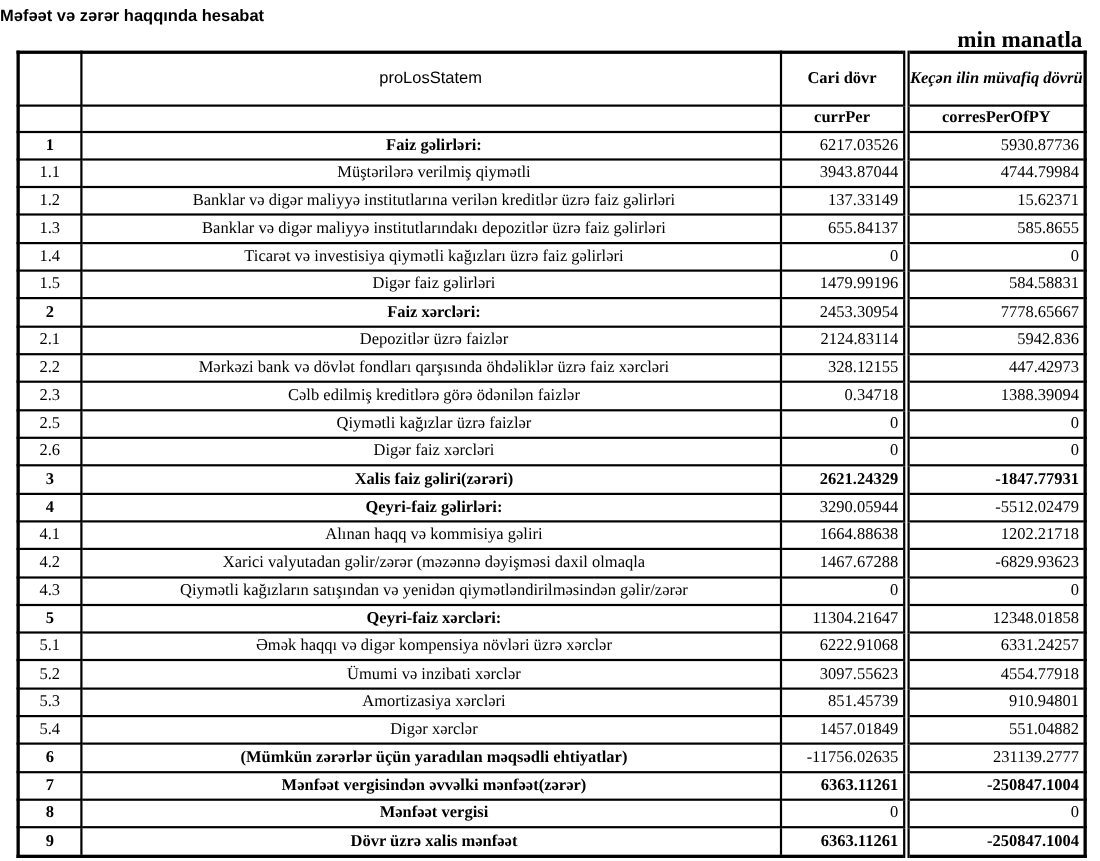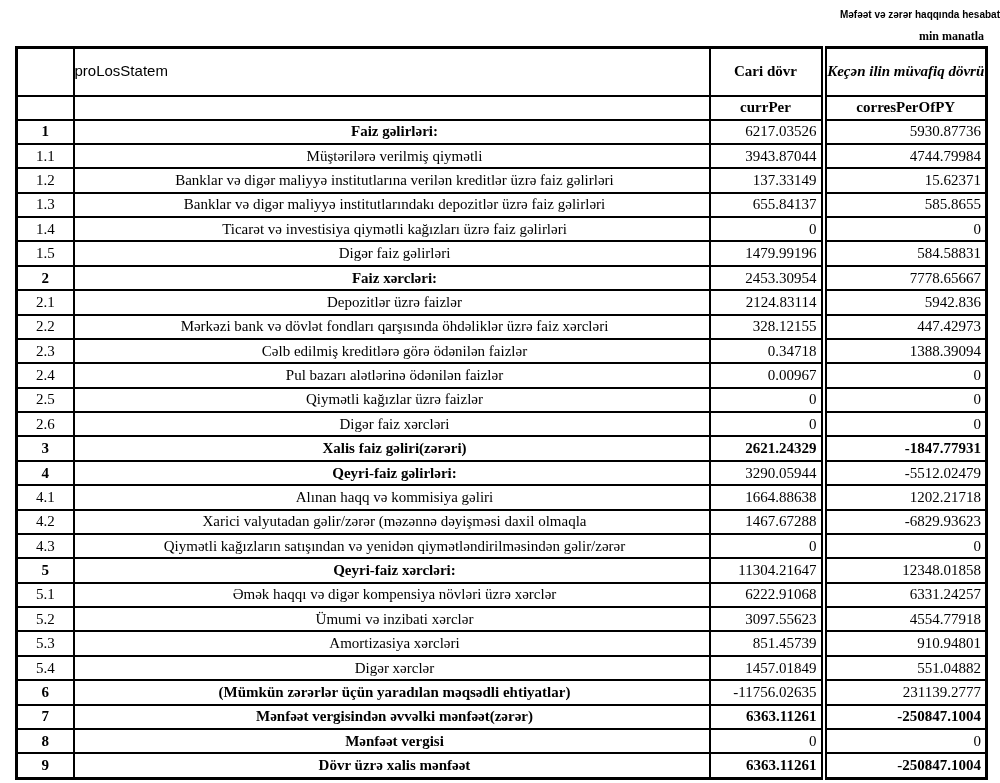--- a/index.html
+++ b/index.html
@@ -10,33 +10,33 @@
     font-family: "Liberation Serif", serif;
   }
   .page {
     position: relative;
     width: 1000px;
     height: 783px;
     background: #ffffff;
     overflow: hidden;
   }
   .title {
-    text-align: right;
+    text-align: left;
     font-family: "Liberation Sans", sans-serif;
     font-weight: bold;
-    font-size: 10px;
+    font-size: 15px;
     padding-top: 6px;
     height: 18px;
     line-height: 18px;
   }
   .unit-note {
     text-align: right;
     padding-right: 16px;
     font-weight: bold;
-    font-size: 12px;
+    font-size: 21px;
     height: 20px;
     line-height: 20px;
     margin-top: 2px;
   }
   table.statement {
     border-collapse: collapse;
     table-layout: fixed;
     margin-left: 15px;
     width: 970px;
     height: 734px;
@@ -51,20 +51,21 @@
     white-space: nowrap;
     vertical-align: middle;
   }
   tr.header-row { height: 48px; }
   tr.subheader-row { height: 24px; }
   .hdr {
     text-align: center;
     font-weight: bold;
   }
   .hdr-desc {
+    text-align: center;
     font-family: "Liberation Sans", sans-serif;
     font-size: 16px;
     font-weight: normal;
   }
   .wrap { white-space: normal !important; font-style: italic; }
   .no-cell  { text-align: center; }
   .lbl-cell { text-align: center; padding-left: 6px !important; }
   .num-cell { text-align: right; padding-right: 4px !important; margin-left: 18px; }
   .py-col   { border-left: 6px double #000 !important; }
   .b { font-weight: bold; }
@@ -154,26 +155,20 @@
     <td class="num-cell">328.12155</td>
     <td class="num-cell py-col">447.42973</td>
   </tr>
         <tr>
     <td class="no-cell">2.3</td>
     <td class="lbl-cell">Cəlb edilmiş kreditlərə görə ödənilən faizlər</td>
     <td class="num-cell">0.34718</td>
     <td class="num-cell py-col">1388.39094</td>
   </tr>
         <tr>
-    <td class="no-cell">2.4</td>
-    <td class="lbl-cell">Pul bazarı alətlərinə ödənilən faizlər</td>
-    <td class="num-cell">0.00967</td>
-    <td class="num-cell py-col">0</td>
-  </tr>
-        <tr>
     <td class="no-cell">2.5</td>
     <td class="lbl-cell">Qiymətli kağızlar üzrə faizlər</td>
     <td class="num-cell">0</td>
     <td class="num-cell py-col">0</td>
   </tr>
         <tr>
     <td class="no-cell">2.6</td>
     <td class="lbl-cell">Digər faiz xərcləri</td>
     <td class="num-cell">0</td>
     <td class="num-cell py-col">0</td>

